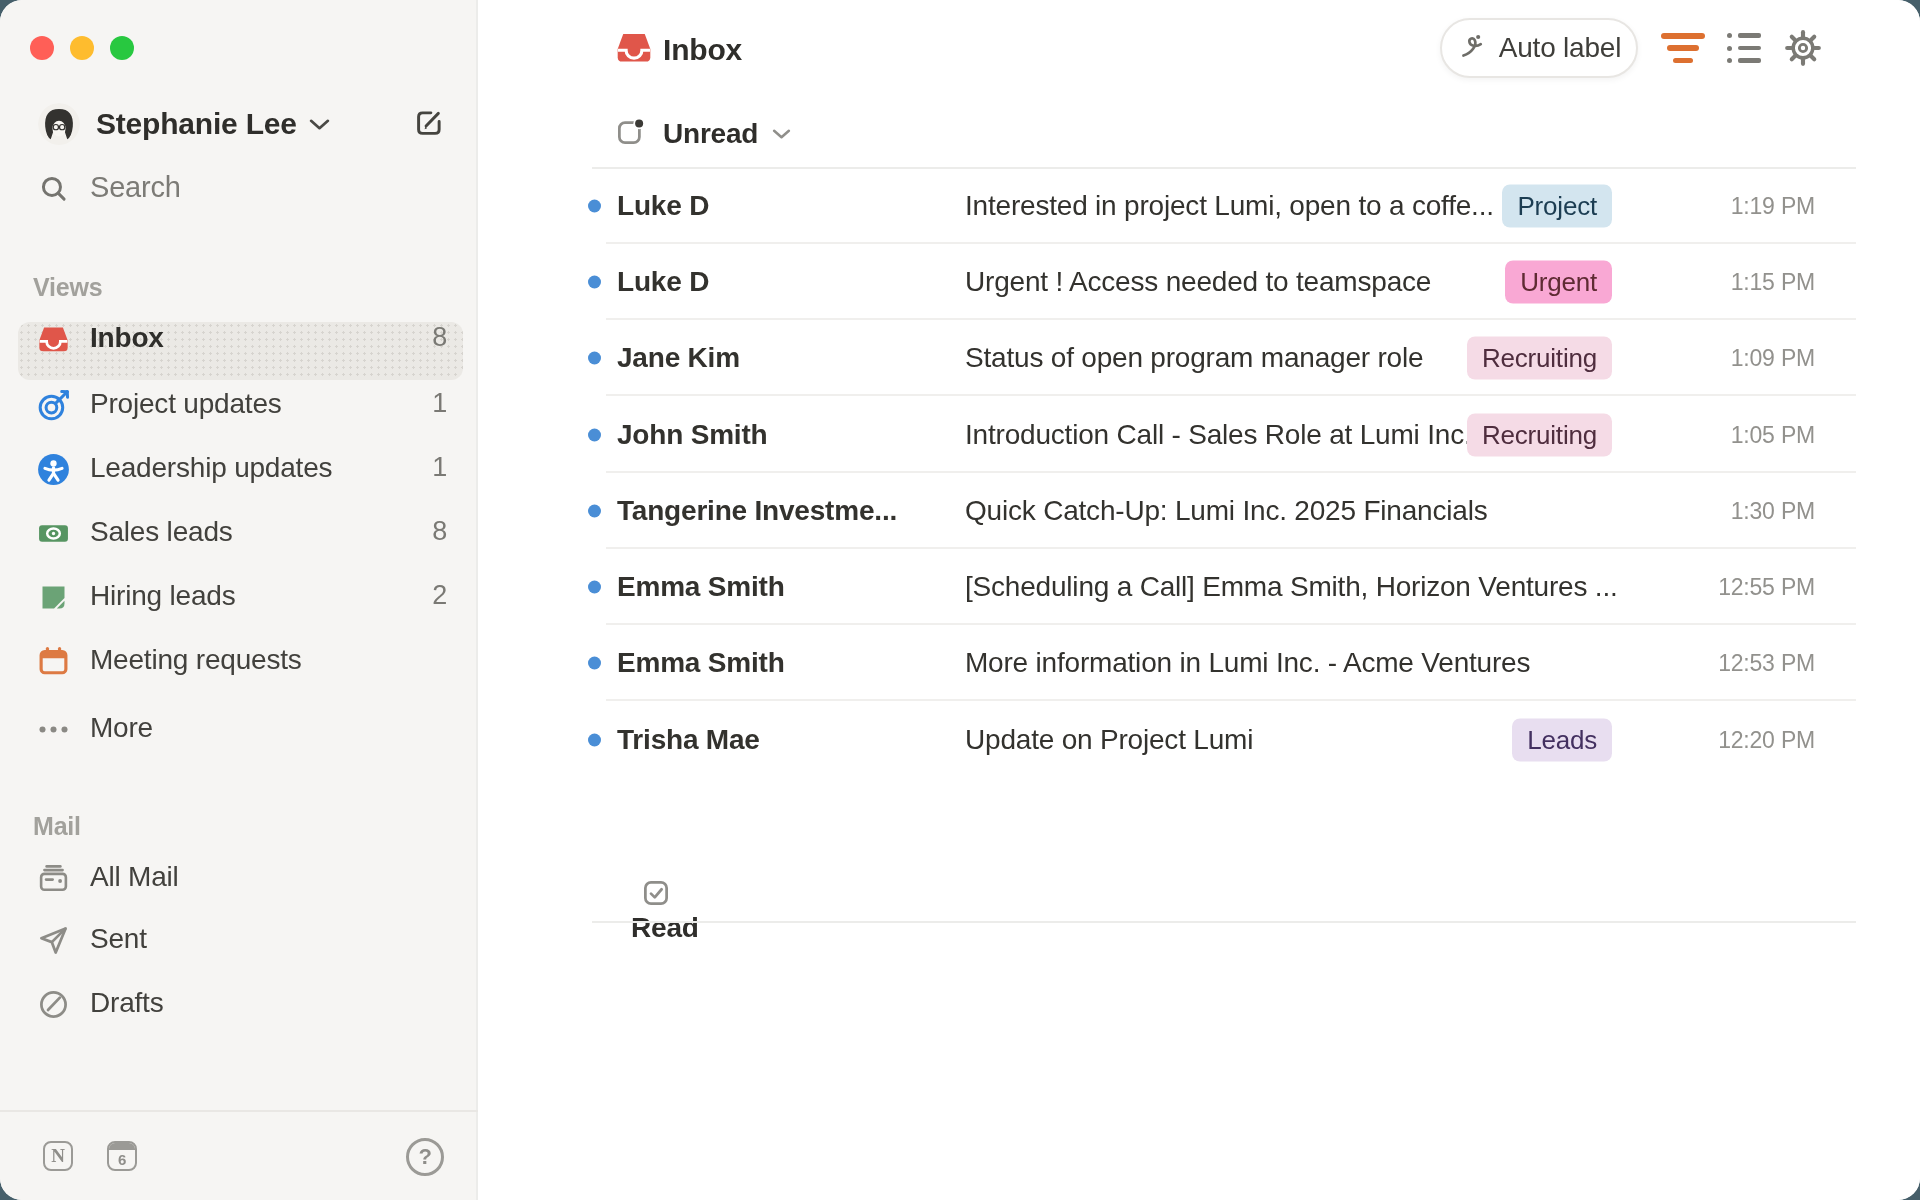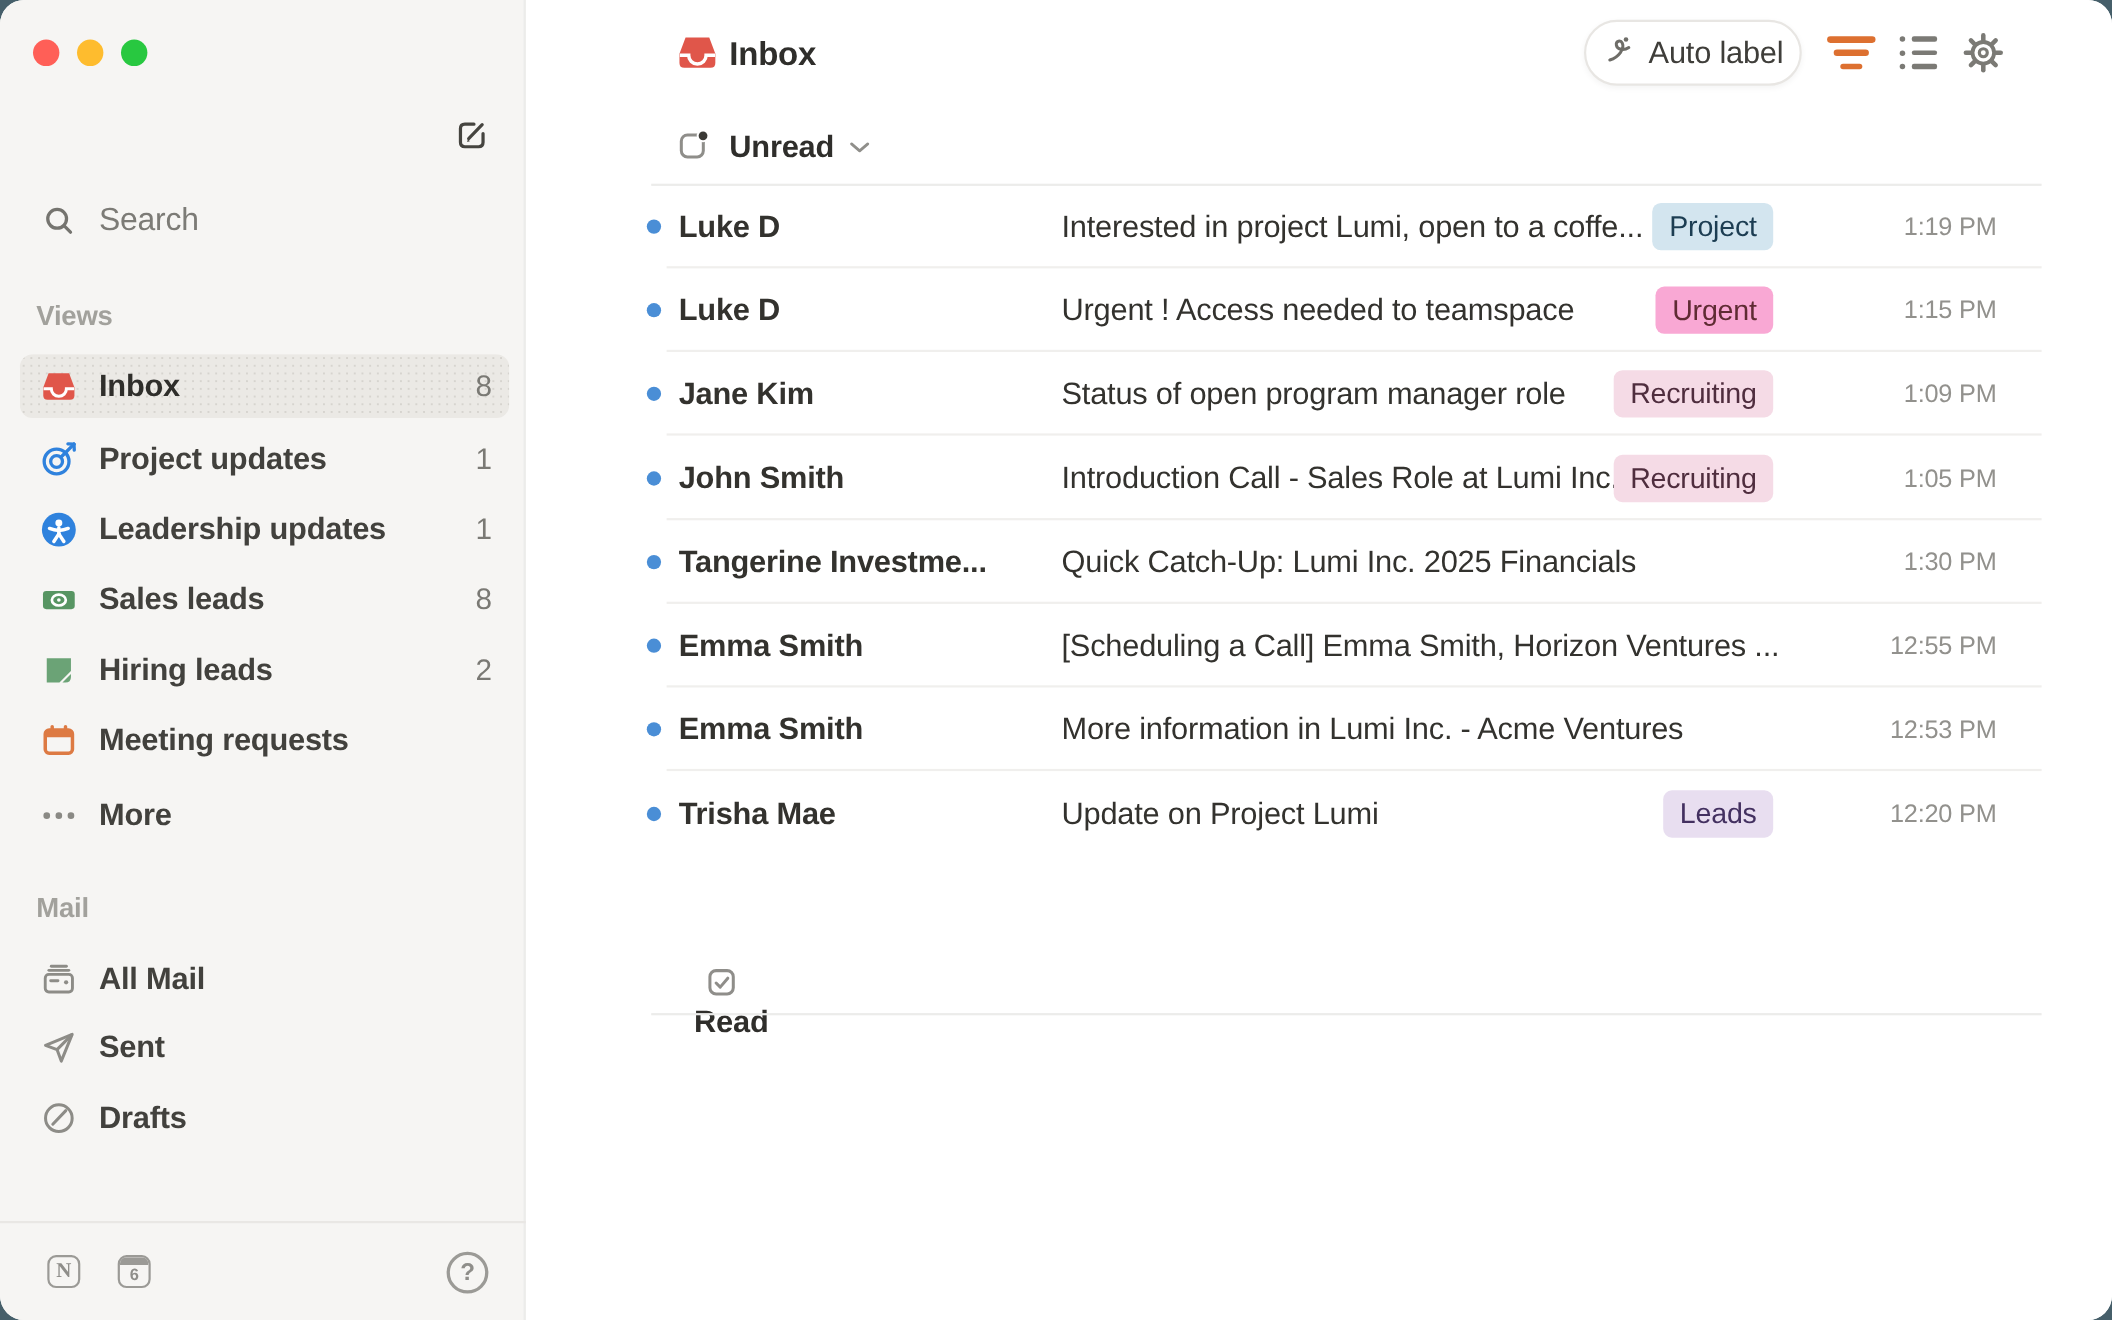--- a/index.html
+++ b/index.html
@@ -14,23 +14,23 @@
   .tl.red{left:30px;background:#ff5f57;}
   .tl.yellow{left:70px;background:#febc2e;}
   .tl.green{left:110px;background:#28c840;}
 
   .profile{position:absolute;left:18px;top:95px;height:58px;display:flex;align-items:center;cursor:default;}
   .avatar{width:42px;height:42px;border-radius:50%;margin-left:20px;flex:none;overflow:hidden;}
   .profile-name{margin-left:16px;font-size:30px;font-weight:600;color:#2f2e2b;}
   .profile-chevron{margin-left:12px;display:flex;align-items:center;}
   .compose-btn{position:absolute;left:406px;top:102px;width:46px;height:46px;display:flex;align-items:center;justify-content:center;border-radius:8px;}
 
-  .srow{position:absolute;left:18px;width:445px;height:58px;border-radius:12px;display:flex;align-items:center;}
+  .srow{position:absolute;left:18px;width:445px;height:58px;border-radius:12px;display:flex;align-items:flex-start;}
   .srow .ic{width:34px;height:34px;margin-left:18px;margin-right:20px;flex:none;display:flex;align-items:center;justify-content:center;}
-  .srow .lbl{font-size:28px;font-weight:700;color:#42413d;white-space:nowrap;}
+  .srow .lbl{font-size:28px;font-weight:400;color:#42413d;white-space:nowrap;}
   .srow .cnt{margin-left:auto;margin-right:16px;font-size:27px;font-weight:400;color:#7a7974;}
   .srow.selected{background-color:#ebe9e5;background-image:radial-gradient(rgba(120,115,105,.18) 1.3px,transparent 1.3px);background-size:7px 7px;}
   .srow.selected .lbl{font-weight:600;color:#2f2e2b;}
   .srow.search .lbl{font-weight:400;color:#7c7b76;font-size:29px;}
   .sheader{position:absolute;left:33px;font-size:25px;font-weight:600;color:#a2a19c;}
 
   .side-divider{position:absolute;left:0;top:1110px;width:478px;height:2px;background:#e9e7e4;}
   .foot-icon{position:absolute;display:flex;align-items:center;justify-content:center;color:#8f8e8a;}
   .n-badge{left:43px;top:1141px;width:30px;height:30px;border:2.5px solid #9b9a96;border-radius:8px;
            font-family:"Liberation Serif","DejaVu Serif",serif;font-weight:700;font-size:19px;}
@@ -81,20 +81,38 @@
 <body>
 
 <div class="stage">
   <div class="window">
 
     <div class="sidebar">
       <span class="tl red"></span>
       <span class="tl yellow"></span>
       <span class="tl green"></span>
 
+      <div class="profile">
+        <span class="avatar">
+          <svg width="42" height="42" viewBox="0 0 32 32">
+            <circle cx="16" cy="16" r="16" fill="#f2f0ec"></circle>
+            <path d="M16 4.5 q11.5 0 10.5 13.5 q-0.8 7.5-4.2 9.6 l-2.2-6.6 q-1-4.8-4.1-4.8 t-4.1 4.8 l-2.2 6.6 q-3.4-2.1-4.2-9.6 Q4.5 4.5 16 4.5 z" fill="#33322f"></path>
+            <ellipse cx="16" cy="19.5" rx="5" ry="6" fill="#f7f5f1"></ellipse>
+            <circle cx="13.6" cy="18.4" r="2" fill="none" stroke="#33322f" stroke-width="0.9"></circle>
+            <circle cx="18.4" cy="18.4" r="2" fill="none" stroke="#33322f" stroke-width="0.9"></circle>
+            <line x1="15.6" y1="18.2" x2="16.4" y2="18.2" stroke="#33322f" stroke-width="0.9"></line>
+          </svg>
+        </span>
+        <span class="profile-name">Stephanie Lee</span>
+        <span class="profile-chevron">
+          <svg width="21" height="13" viewBox="0 0 20 12">
+              <polyline points="2,2.5 10,9.5 18,2.5" fill="none" stroke="#4a4945" stroke-width="2.6" stroke-linecap="round" stroke-linejoin="round"></polyline>
+            </svg>
+        </span>
+      </div>
       <div class="compose-btn">
         <span>
           <svg width="32" height="32" viewBox="0 0 24 24" fill="none" stroke="#45443f" stroke-width="2.2" stroke-linecap="round" stroke-linejoin="round">
             <path d="M13.4 4.4 H7.2 Q4.2 4.4 4.2 7.4 V16.8 Q4.2 19.8 7.2 19.8 H16.6 Q19.6 19.8 19.6 16.8 V10.8"></path>
             <line x1="9.8" y1="14.2" x2="19" y2="4.8"></line>
             <path d="M9.3 14.7 l-.6 1.9 1.9-.6 z" fill="#45443f" stroke="none"></path>
           </svg>
         </span>
       </div>
 

